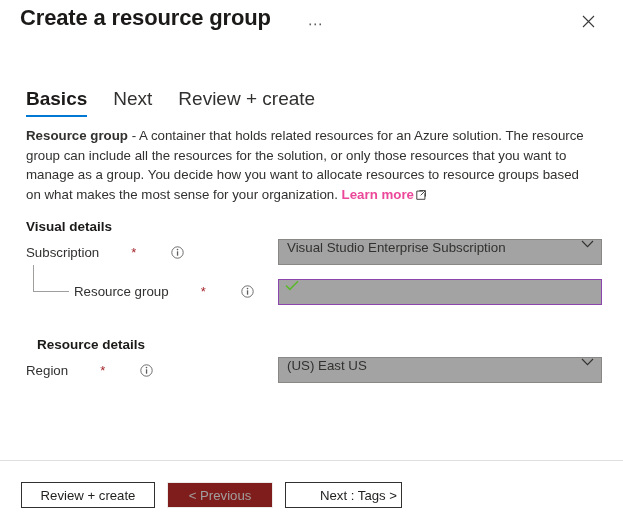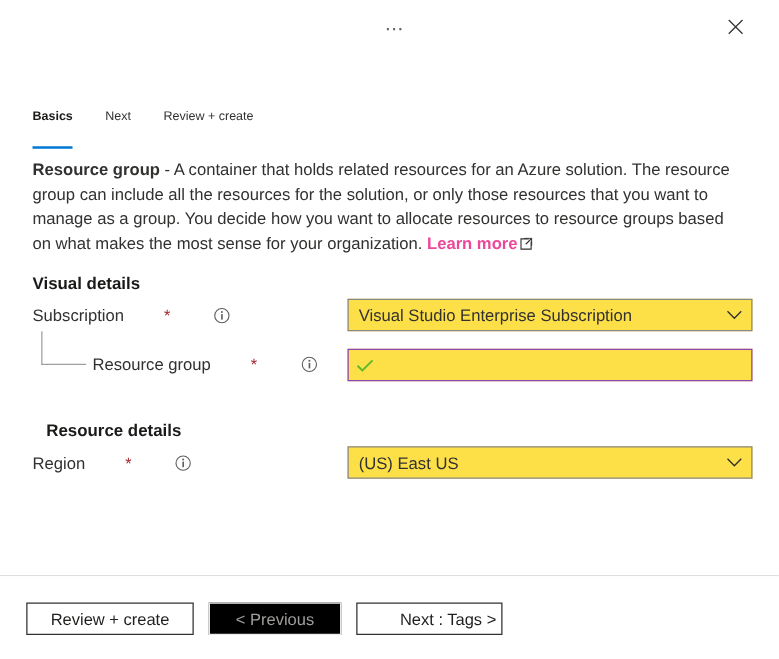--- a/index.html
+++ b/index.html
@@ -58,24 +58,24 @@
   
   .tabbar {
     position: absolute;
     left: 26px; top: 88px;
     height: 26px;
     display: flex;
     align-items: flex-start;
   }
   .tab {
     position: relative;
-    font-size: 10px;
+    font-size: 19px;
     color: #323130;
     cursor: pointer;
-    padding-bottom: 20px;
+    padding-bottom: 7px;
     margin-right: 26px;
     white-space: nowrap;
   }
   .tab.active {
     font-weight: 700;
     color: #1b1a19;
   }
   .tab.active::after {
     content: "";
     position: absolute;
@@ -139,23 +139,23 @@
   }
 
   
   .control {
     position: absolute;
     left: 278px;
     width: 324px;
     height: 26px;
     box-sizing: border-box;
     border: 1px solid #8a8886;
-    background: #fde047;
-    display: flex;
-    align-items: center;
+    background: #a3a3a3;
+    display: flex;
+    align-items: flex-start;
     cursor: pointer;
   }
   .control.focused {
     border: 1px solid #8e44ad;
     cursor: text;
   }
   .control-value {
     flex: 1;
     padding-left: 8px;
     font-size: 13.3px;
@@ -213,30 +213,31 @@
     background: #ffffff;
     border: 1px solid #323130;
     display: flex;
     align-items: center;
     justify-content: center;
     cursor: pointer;
     padding: 0 10px;
     white-space: nowrap;
   }
   .btn.disabled {
-    background: #000000;
+    background: #7f1d1d;
     border-color: #edebe9;
     color: #a19f9d;
     cursor: default;
   }
 </style>
 </head>
 <body>
 
 <div class="header">
+  <div class="page-title">Create a resource group</div>
 
   <div class="ellipsis-btn">⋯</div>
 
   <div class="close-btn">
     <svg width="13" height="13" viewBox="0 0 13 13" aria-hidden="true">
       <path d="M1 1 L12 12 M12 1 L1 12" stroke="#3b3a39" stroke-width="1.1" fill="none"></path>
     </svg>
   </div>
 </div>
 

